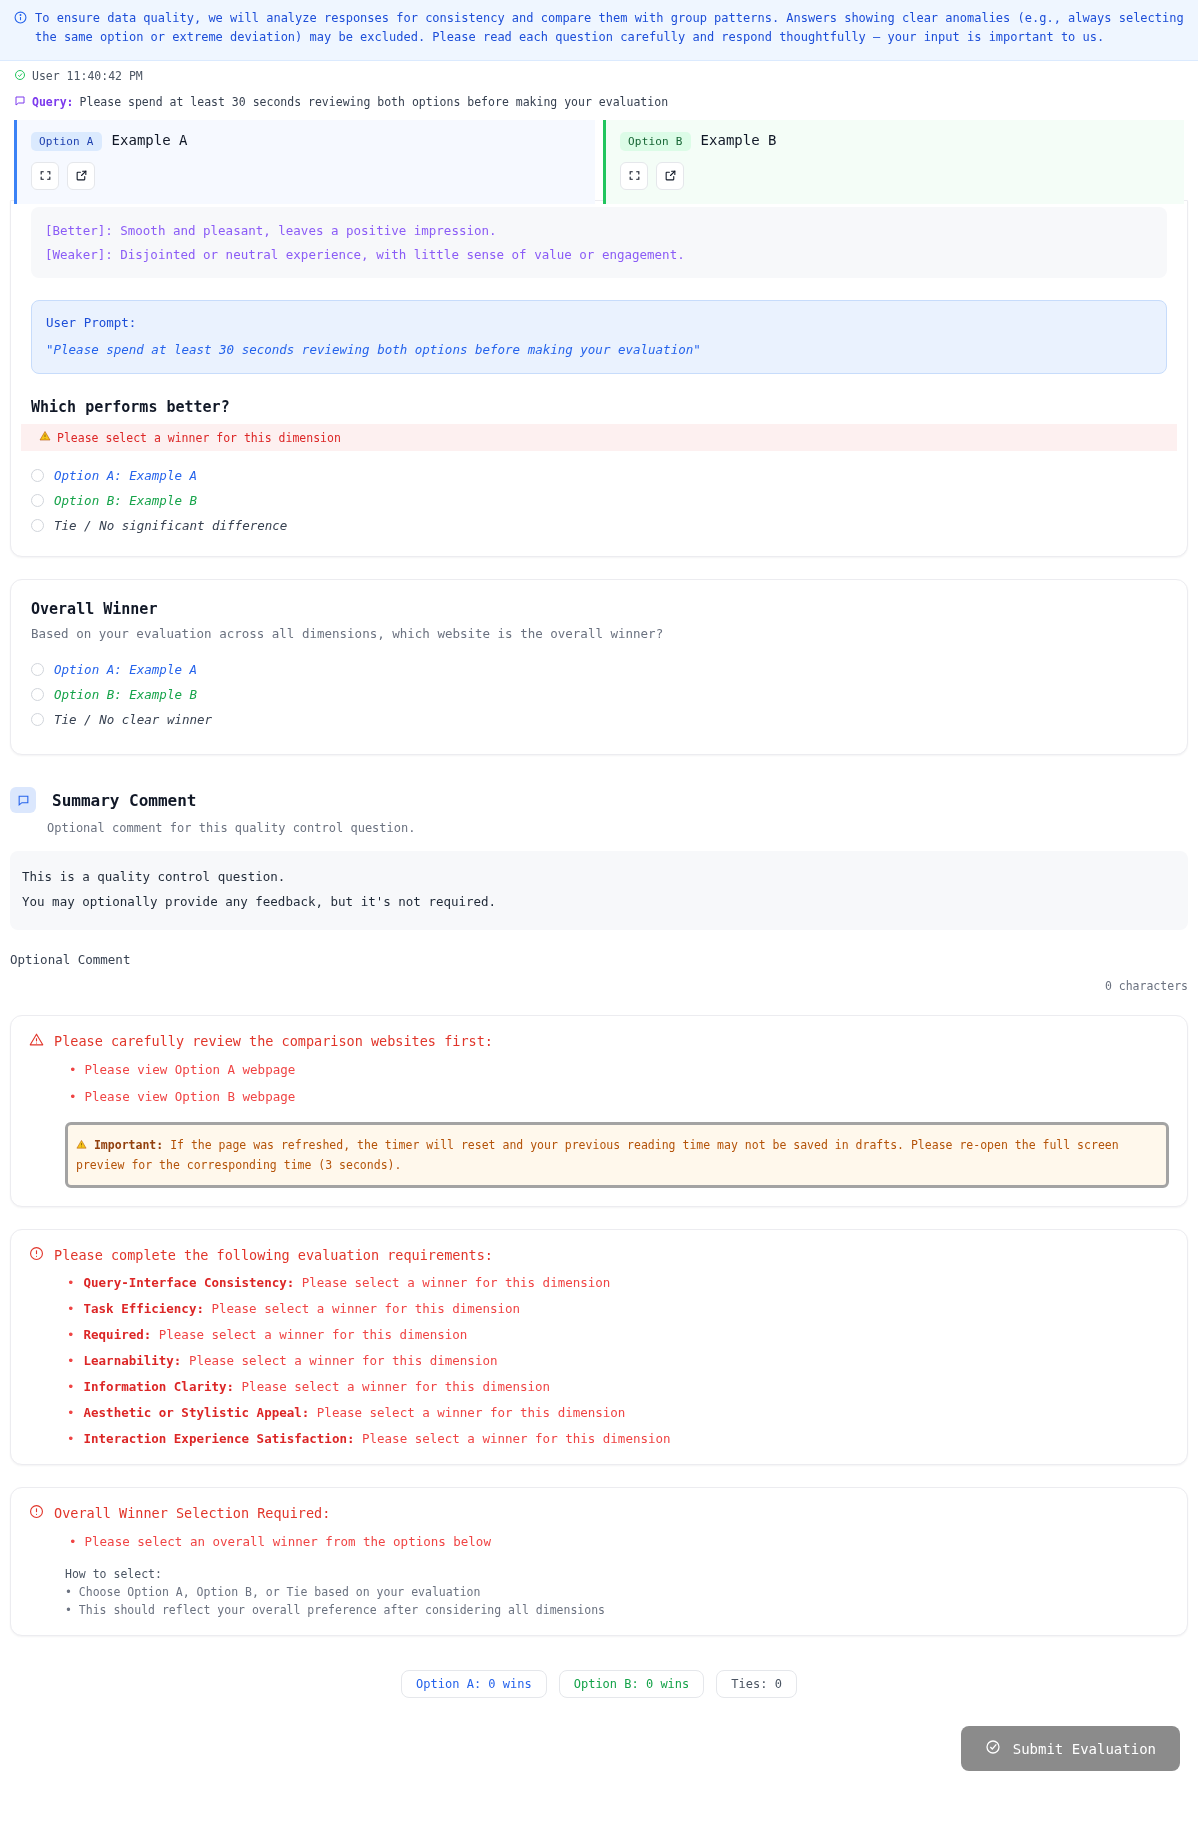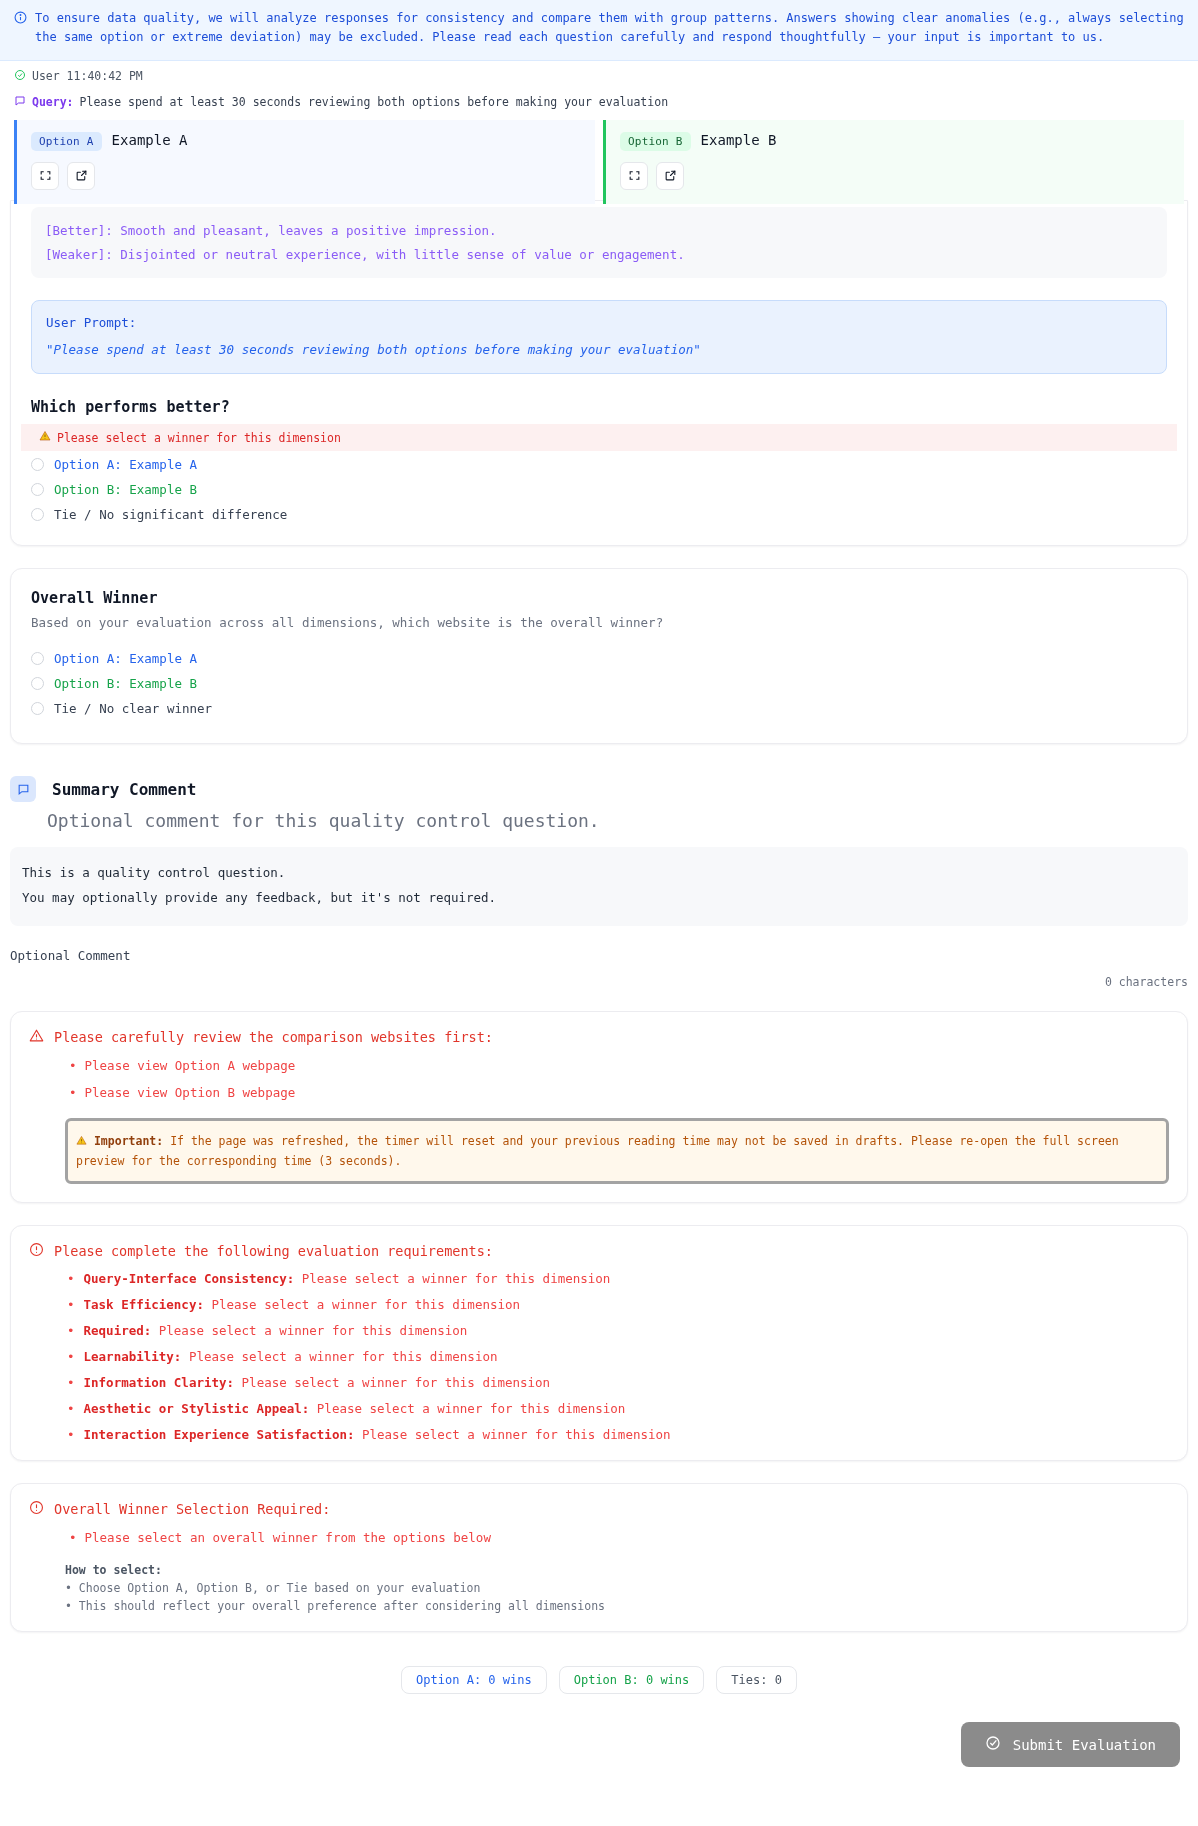--- a/index.html
+++ b/index.html
@@ -100,21 +100,21 @@
 
   .err-strip {
     margin: 8px 10px 0 10px;
     background:#fdf0f0;
     padding: 6px 18px;
     display:flex; align-items:center; gap:6px;
     font-size: 11.5px;
     color:#dc2626;
   }
 
-  .radio-list { padding: 1px 20px 18px 20px; }
+  .radio-list { padding: 12px 20px 18px 20px; font-style: italic; }
   .radio-row { display:flex; align-items:center; gap:10px; padding: 5px 0; }
   .radio {
     width:13px; height:13px; border-radius:50%;
     border:1.5px solid #d1d5db; background:#fff; flex:0 0 auto;
   }
   .radio-label { font-size:12.5px; }
   .lab-a { color:#2563eb; }
   .lab-b { color:#16a34a; }
   .lab-t { color:#374151; }
 
@@ -124,21 +124,21 @@
   .ow-sub { margin: 8px 20px 0 20px; font-size:12.5px; color:#6b7280; }
   .ow-card .radio-list { padding-top: 16px; padding-bottom: 10px; }
 
   
   .sc-head { display:flex; align-items:center; gap:16px; margin: 32px 0 0 10px; }
   .sc-icon {
     width:26px; height:26px; border-radius:6px; background:#dbe7fd;
     display:flex; align-items:center; justify-content:center; flex:0 0 auto;
   }
   .sc-title { font-size:16px; font-weight:bold; color:#111827; }
-  .sc-sub { margin: 8px 0 0 47px; font-size:18px; color:#6b7280; }
+  .sc-sub { margin: 8px 0 0 47px; font-size:12px; color:#6b7280; }
 
   .qc-box {
     margin: 16px 10px 0 10px; background:#f7f8fa; border-radius:8px;
     padding: 14px 12px 16px 12px; line-height:1.95; font-size:12.5px; color:#1f2937;
   }
   .qc-box p { margin:0; }
 
   .opt-label { margin: 22px 0 0 10px; font-size:12.5px; color:#374151; }
   .ta-wrap { margin: 10px 10px 0 10px; }
   textarea.comment {
@@ -167,21 +167,21 @@
     margin: 18px 0 0 36px; background:#fff8ec; border:3px solid #a3a3a3;
     border-radius: 6px; padding: 10px 8px;
     font-size: 11.5px; color:#b45309; line-height:1.75;
   }
   .important b { color:#92400e; }
 
   .req-li { margin-left: 38px; margin-top: 11px; font-size:12.5px; color:#ef4444; display:flex; gap:9px; }
   .req-li b { color:#dc2626; }
 
   .howto { margin: 18px 0 0 36px; }
-  .howto .h { font-size:11.5px; font-weight:bold; color:#4b5563; }
+  .howto .h { font-size:11.5px; font-weight:normal; color:#4b5563; }
   .howto .l { font-size:11.5px; color:#6b7280; margin-top: 4px; }
 
   
   .tally { display:flex; justify-content:center; gap:12px; margin-top: 34px; }
   .chip {
     border:1px solid #e5e7eb; border-radius:8px; background:#fff;
     padding: 6px 14px; font-size:12px;
   }
   .chip.a { color:#2563eb; }
   .chip.b { color:#16a34a; }

